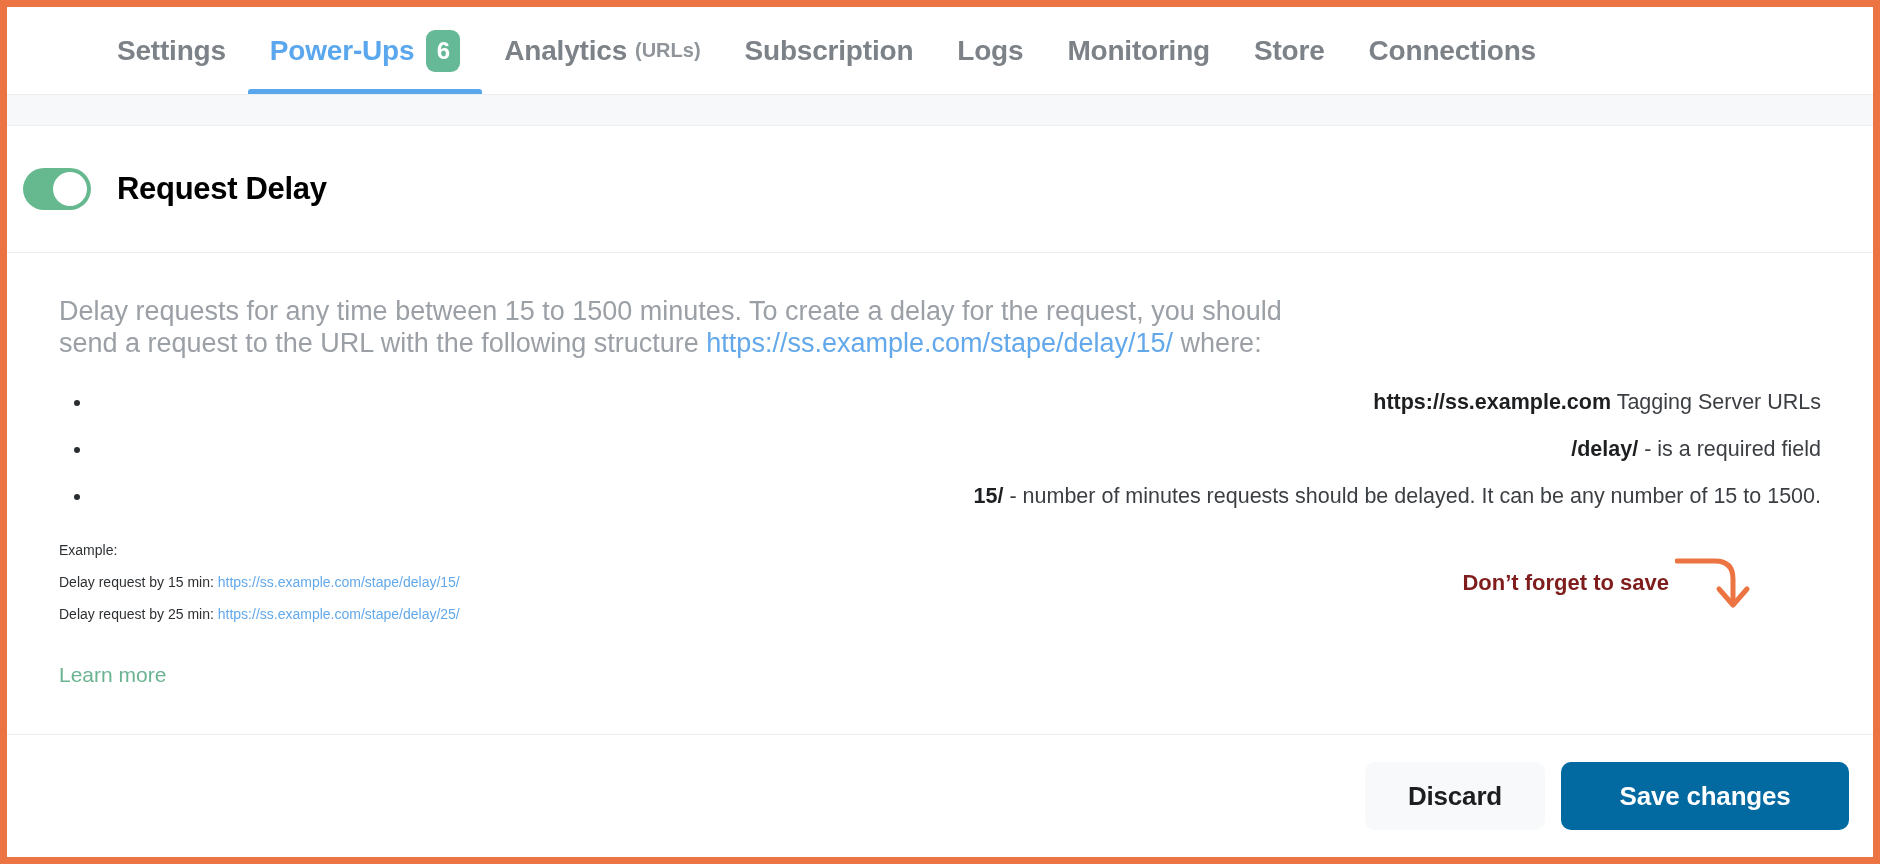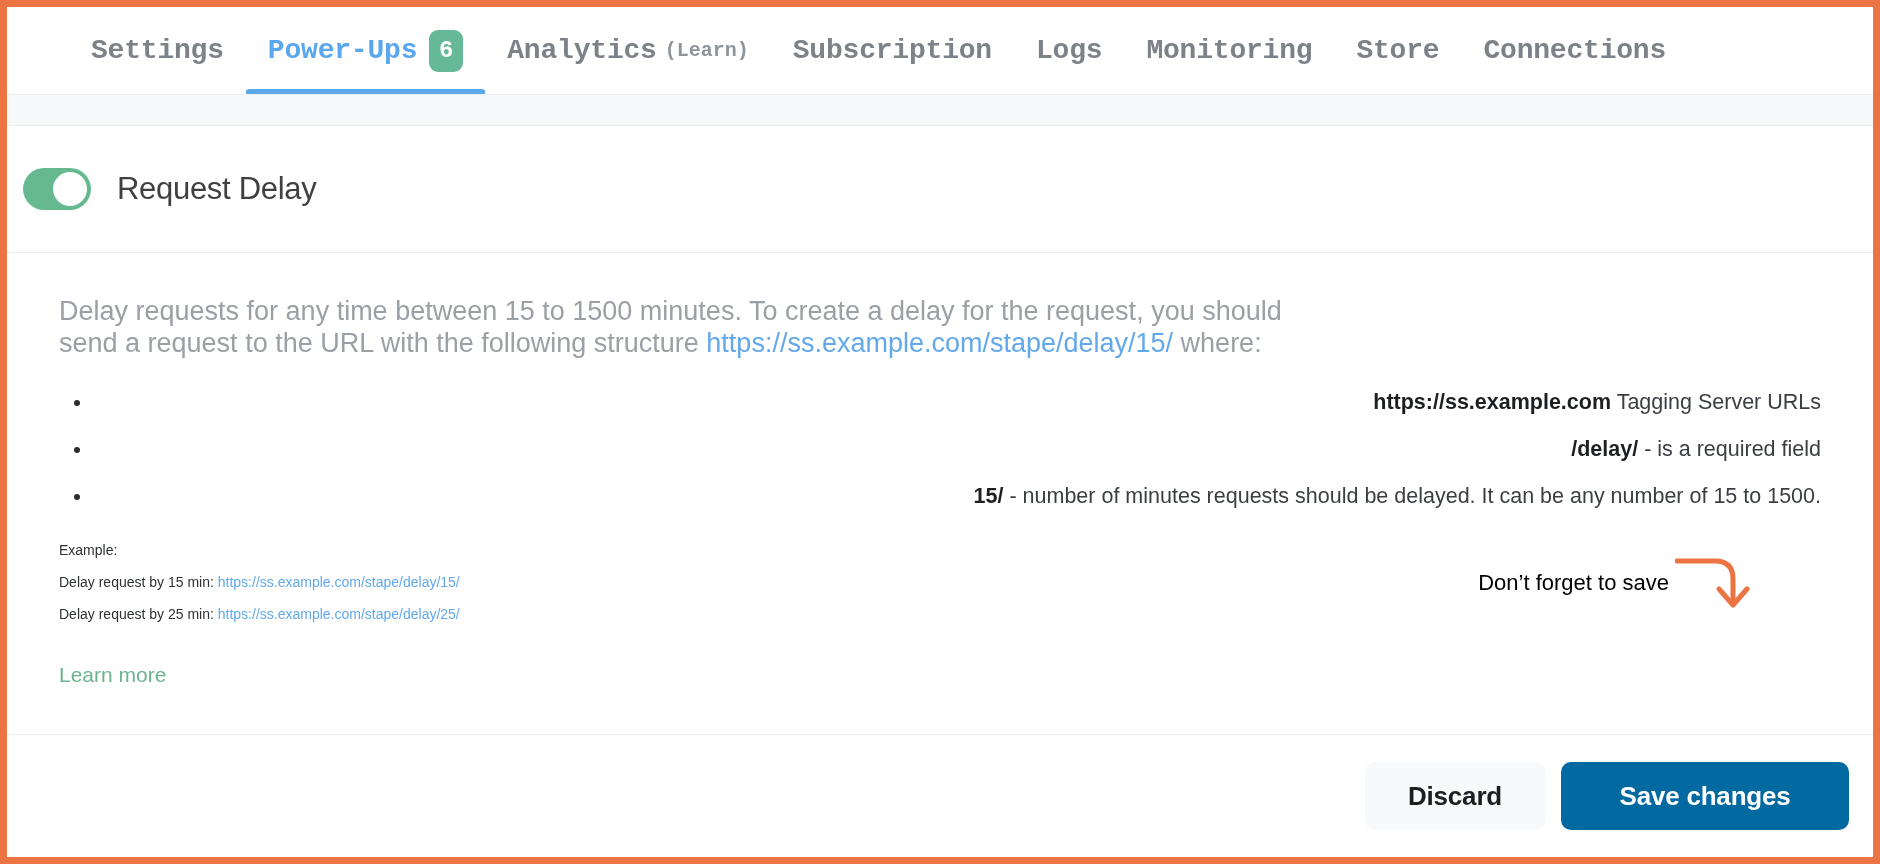--- a/index.html
+++ b/index.html
@@ -17,22 +17,21 @@
     overflow: hidden;
   }
 
   
   .tabbar {
     position: relative;
     height: 87px;
     background: #ffffff;
     display: flex;
     align-items: flex-start;
-    padding-left: 62px;
-    font-family: Liberation Mono, monospace;
+    padding-left: 88px;
   }
   .tab {
     position: relative;
     display: flex;
     align-items: center;
     gap: 12px;
     height: 87px;
     padding: 0 22px;
     cursor: pointer;
     white-space: nowrap;
@@ -97,22 +96,22 @@
   }
   .toggle .knob {
     position: absolute;
     top: 4px; left: 30px;
     width: 34px; height: 34px;
     border-radius: 50%;
     background: #ffffff;
   }
   .pu-title {
     font-size: 31px;
-    font-weight: 400;
-    color: #404040;
+    font-weight: 700;
+    color: #000000;
     letter-spacing: -0.3px;
   }
 
   
   .pu-body {
     padding: 42px 52px 0 52px;
     position: relative;
   }
   .intro {
     font-size: 27px;
@@ -158,22 +157,22 @@
     position: absolute;
     right: 118px;
     top: 300px;
     display: flex;
     align-items: center;
     gap: 6px;
     pointer-events: none;
   }
   .annotation .txt {
     font-size: 22px;
-    font-weight: 400;
-    color: #000000;
+    font-weight: 700;
+    color: #7f1d1d;
     white-space: nowrap;
   }
 
   
   .footer {
     position: absolute;
     left: 0; right: 0; bottom: 0;
     height: 123px;
     border-top: 1px solid #ececec;
     display: flex;
@@ -215,21 +214,21 @@
     </div>
 
     <div class="tab active">
       <span class="tab-label">Power-Ups</span>
       <span class="badge">6</span>
       <span class="tab-underline"></span>
     </div>
 
     <div class="tab">
       <span class="tab-label">Analytics</span>
-      <span class="sub">(Learn)</span>
+      <span class="sub">(URLs)</span>
     </div>
 
     <div class="tab">
       <span class="tab-label">Subscription</span>
     </div>
 
     <div class="tab">
       <span class="tab-label">Logs</span>
     </div>
 

